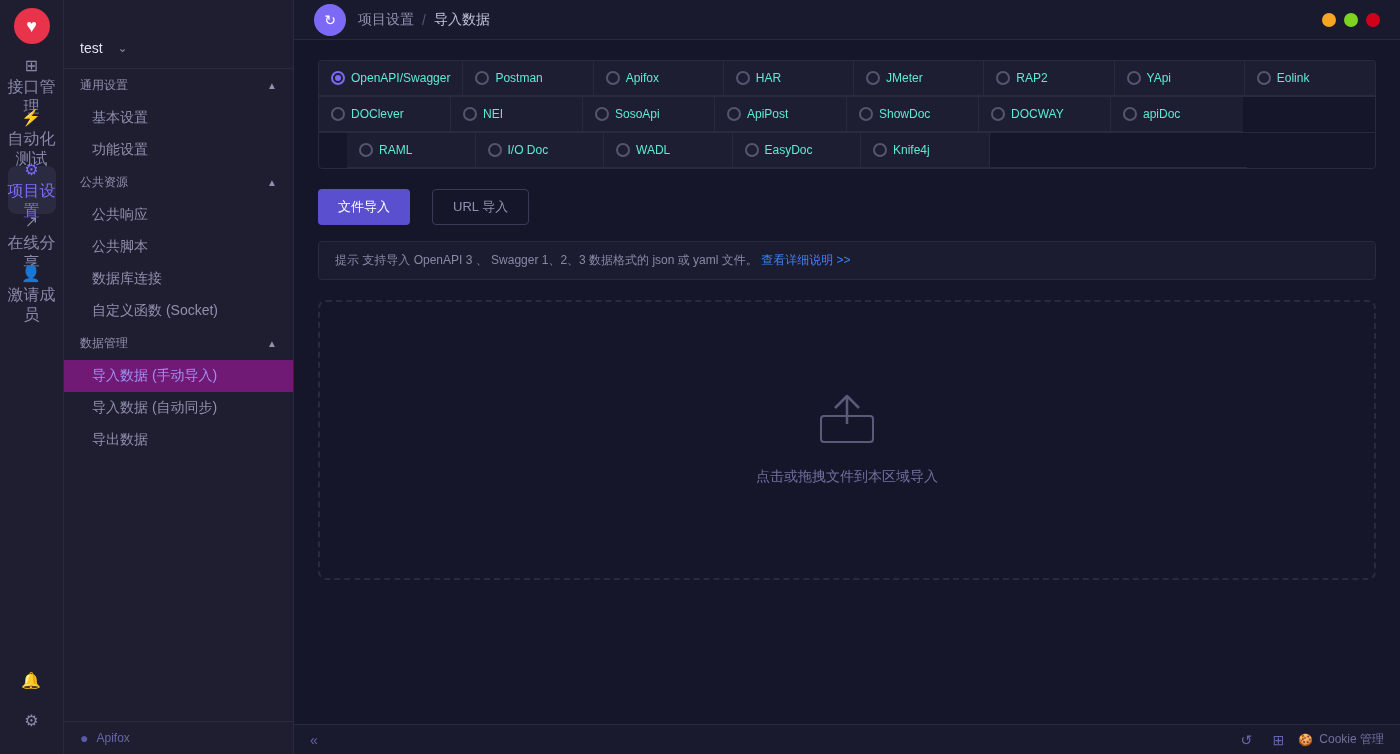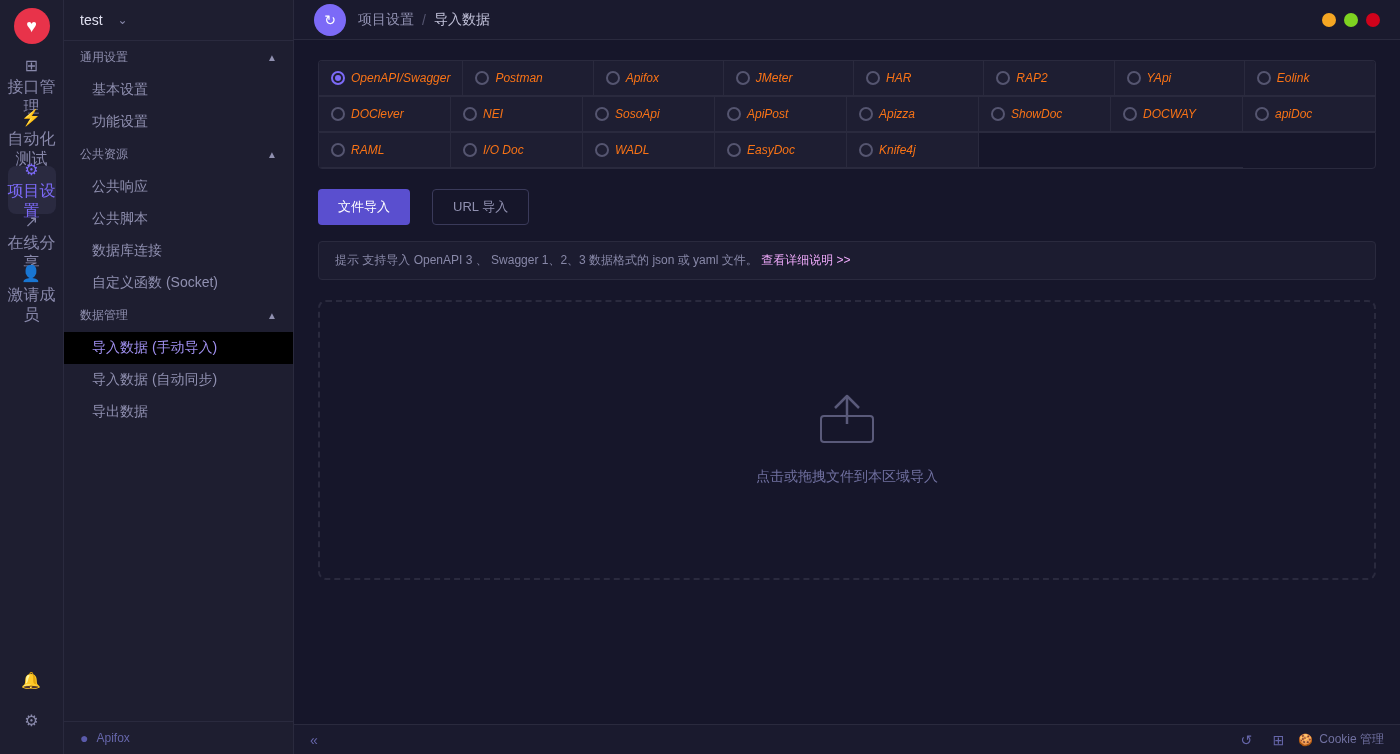--- a/index.html
+++ b/index.html
@@ -98,20 +98,21 @@
       padding: 12px 16px;
       border-bottom: 1px solid #2a2a3e;
     }
     .sidebar-wide-header .project-name {
       color: #e0e0f0;
       font-size: 14px;
       font-weight: 500;
       display: flex;
       align-items: center;
       gap: 15px;
+      margin-top: 28px;
     }
     .sidebar-wide-header .project-name .arrow {
       font-size: 12px;
       color: #8888aa;
     }
 
     .sidebar-section {
       padding: 0;
     }
     .sidebar-section-header {
@@ -129,21 +130,21 @@
 
     .sidebar-menu-item {
       padding: 7px 16px 7px 28px;
       cursor: pointer;
       color: #9090b0;
       font-size: 14px;
       border-radius: 0;
       transition: background 0.1s;
     }
     .sidebar-menu-item.active {
-      background: #000000;
+      background: #701a75;
       color: #a090f0;
     }
     .sidebar-bottom {
       margin-top: auto;
       padding: 8px 16px;
       border-top: 1px solid #2a2a3e;
       display: flex;
       align-items: center;
       gap: 8px;
       color: #6666aa;
@@ -255,23 +256,22 @@
     }
     .radio-dot.selected::after {
       content: '';
       width: 6px;
       height: 6px;
       border-radius: 50%;
       background: #7c6af7;
     }
     .format-label {
       font-size: 12px;
-      color: #f97316;
+      color: #5eead4;
       white-space: nowrap;
-      font-style: italic;
     }
 
     
     .import-buttons {
       display: flex;
       gap: 22px;
       margin-bottom: 16px;
     }
     .btn-primary {
       background: #5a4fcf;
@@ -296,21 +296,21 @@
     .hint-bar {
       background: #1c1c30;
       border: 1px solid #2a2a3e;
       border-radius: 4px;
       padding: 10px 16px;
       font-size: 12px;
       color: #8888a8;
       margin-bottom: 20px;
     }
     .hint-bar .link {
-      color: #f0abfc;
+      color: #3b82f6;
       cursor: pointer;
       text-align: right;
     }
 
     
     .drop-zone {
       border: 2px dashed #2a2a3e;
       border-radius: 8px;
       display: flex;
       flex-direction: column;
@@ -471,28 +471,28 @@
         <div class="format-option">
           <div class="radio-dot"></div>
           <span class="format-label">Postman</span>
         </div>
         <div class="format-option">
           <div class="radio-dot"></div>
           <span class="format-label">Apifox</span>
         </div>
         <div class="format-option">
           <div class="radio-dot"></div>
+          <span class="format-label">HAR</span>
+        </div>
+        <div class="format-option">
+          <div class="radio-dot"></div>
           <span class="format-label">JMeter</span>
         </div>
         <div class="format-option">
           <div class="radio-dot"></div>
-          <span class="format-label">HAR</span>
-        </div>
-        <div class="format-option">
-          <div class="radio-dot"></div>
           <span class="format-label">RAP2</span>
         </div>
         <div class="format-option">
           <div class="radio-dot"></div>
           <span class="format-label">YApi</span>
         </div>
         <div class="format-option" style="border-right: none;">
           <div class="radio-dot"></div>
           <span class="format-label">Eolink</span>
         </div>
@@ -510,37 +510,33 @@
         <div class="format-option">
           <div class="radio-dot"></div>
           <span class="format-label">SosoApi</span>
         </div>
         <div class="format-option">
           <div class="radio-dot"></div>
           <span class="format-label">ApiPost</span>
         </div>
         <div class="format-option">
           <div class="radio-dot"></div>
-          <span class="format-label">Apizza</span>
-        </div>
-        <div class="format-option">
-          <div class="radio-dot"></div>
           <span class="format-label">ShowDoc</span>
         </div>
         <div class="format-option">
           <div class="radio-dot"></div>
           <span class="format-label">DOCWAY</span>
         </div>
         <div class="format-option" style="border-right: none;">
           <div class="radio-dot"></div>
           <span class="format-label">apiDoc</span>
         </div>
       </div>
 
-      <div style="display: grid; grid-template-columns: repeat(8, 1fr); border: 1px solid #2a2a3e; border-radius: 0 0 4px 4px; overflow: hidden;">
+      <div style="display: grid; grid-template-columns: repeat(8, 1fr); border: 1px solid #2a2a3e; border-radius: 0 0 4px 4px; overflow: hidden; padding-left: 28px;">
         <div class="format-option">
           <div class="radio-dot"></div>
           <span class="format-label">RAML</span>
         </div>
         <div class="format-option">
           <div class="radio-dot"></div>
           <span class="format-label">I/O Doc</span>
         </div>
         <div class="format-option">
           <div class="radio-dot"></div>

